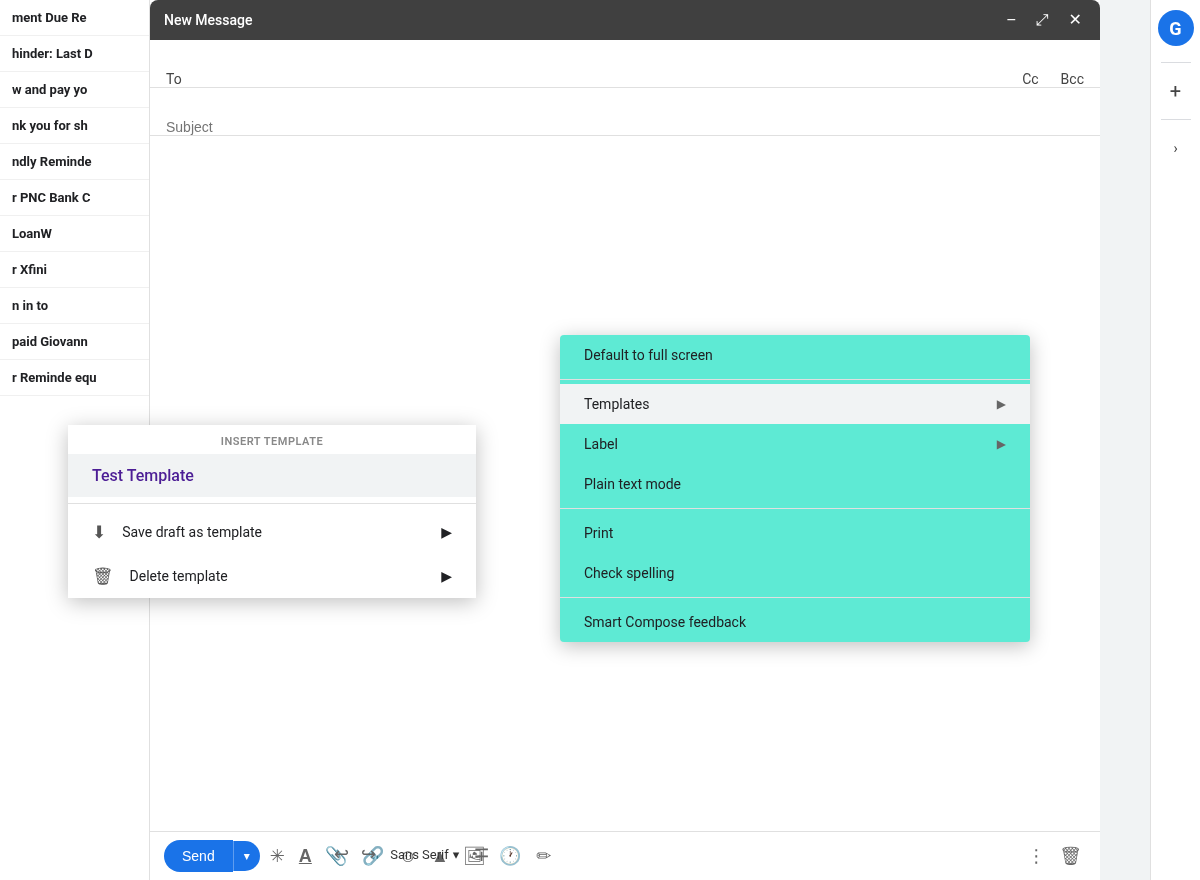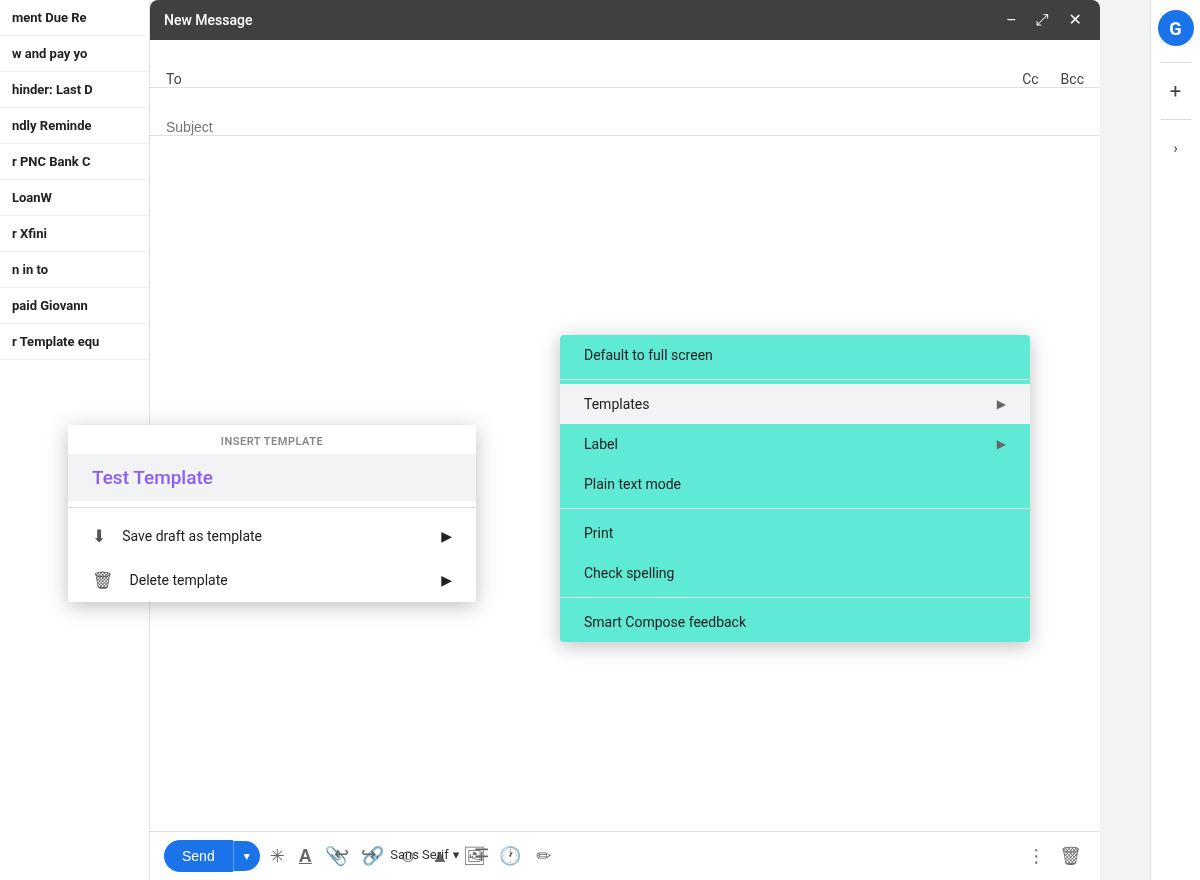--- a/index.html
+++ b/index.html
@@ -261,49 +261,50 @@
       cursor: pointer;
       display: flex;
       align-items: center;
       gap: 14px;
       justify-content: space-between;
     }
     .template-item.highlighted {
       background: #f1f3f4;
     }
     .template-item-name {
-      font-size: 19px;
-      color: #8b5cf6;
+      font-size: 16px;
+      color: #4c1d95;
       font-weight: 500;
     }
     .template-item-icon {
       color: #555;
       font-size: 17px;
       margin-right: 4px;
     }
     .template-divider {
       height: 1px;
       background: #e0e0e0;
       margin: 6px 0;
     }
   </style>
 </head>
 <body>
 
 <div class="bg-list">
   <div class="bg-list-item">ment Due Re</div>
+  <div class="bg-list-item">hinder: Last D</div>
   <div class="bg-list-item">w and pay yo</div>
-  <div class="bg-list-item">hinder: Last D</div>
+  <div class="bg-list-item">nk you for sh</div>
   <div class="bg-list-item">ndly Reminde</div>
   <div class="bg-list-item">r PNC Bank C</div>
   <div class="bg-list-item">LoanW</div>
   <div class="bg-list-item">r Xfini</div>
   <div class="bg-list-item">n in to</div>
   <div class="bg-list-item">paid Giovann</div>
-  <div class="bg-list-item">r Template equ</div>
+  <div class="bg-list-item">r Reminde equ</div>
 </div>
 
 <div class="right-sidebar">
   <div class="sidebar-avatar">G</div>
   <div class="sidebar-divider"></div>
   <div class="sidebar-icon">+</div>
   <div class="sidebar-divider"></div>
   <div class="sidebar-icon" style="font-size:14px;">›</div>
 </div>
 

